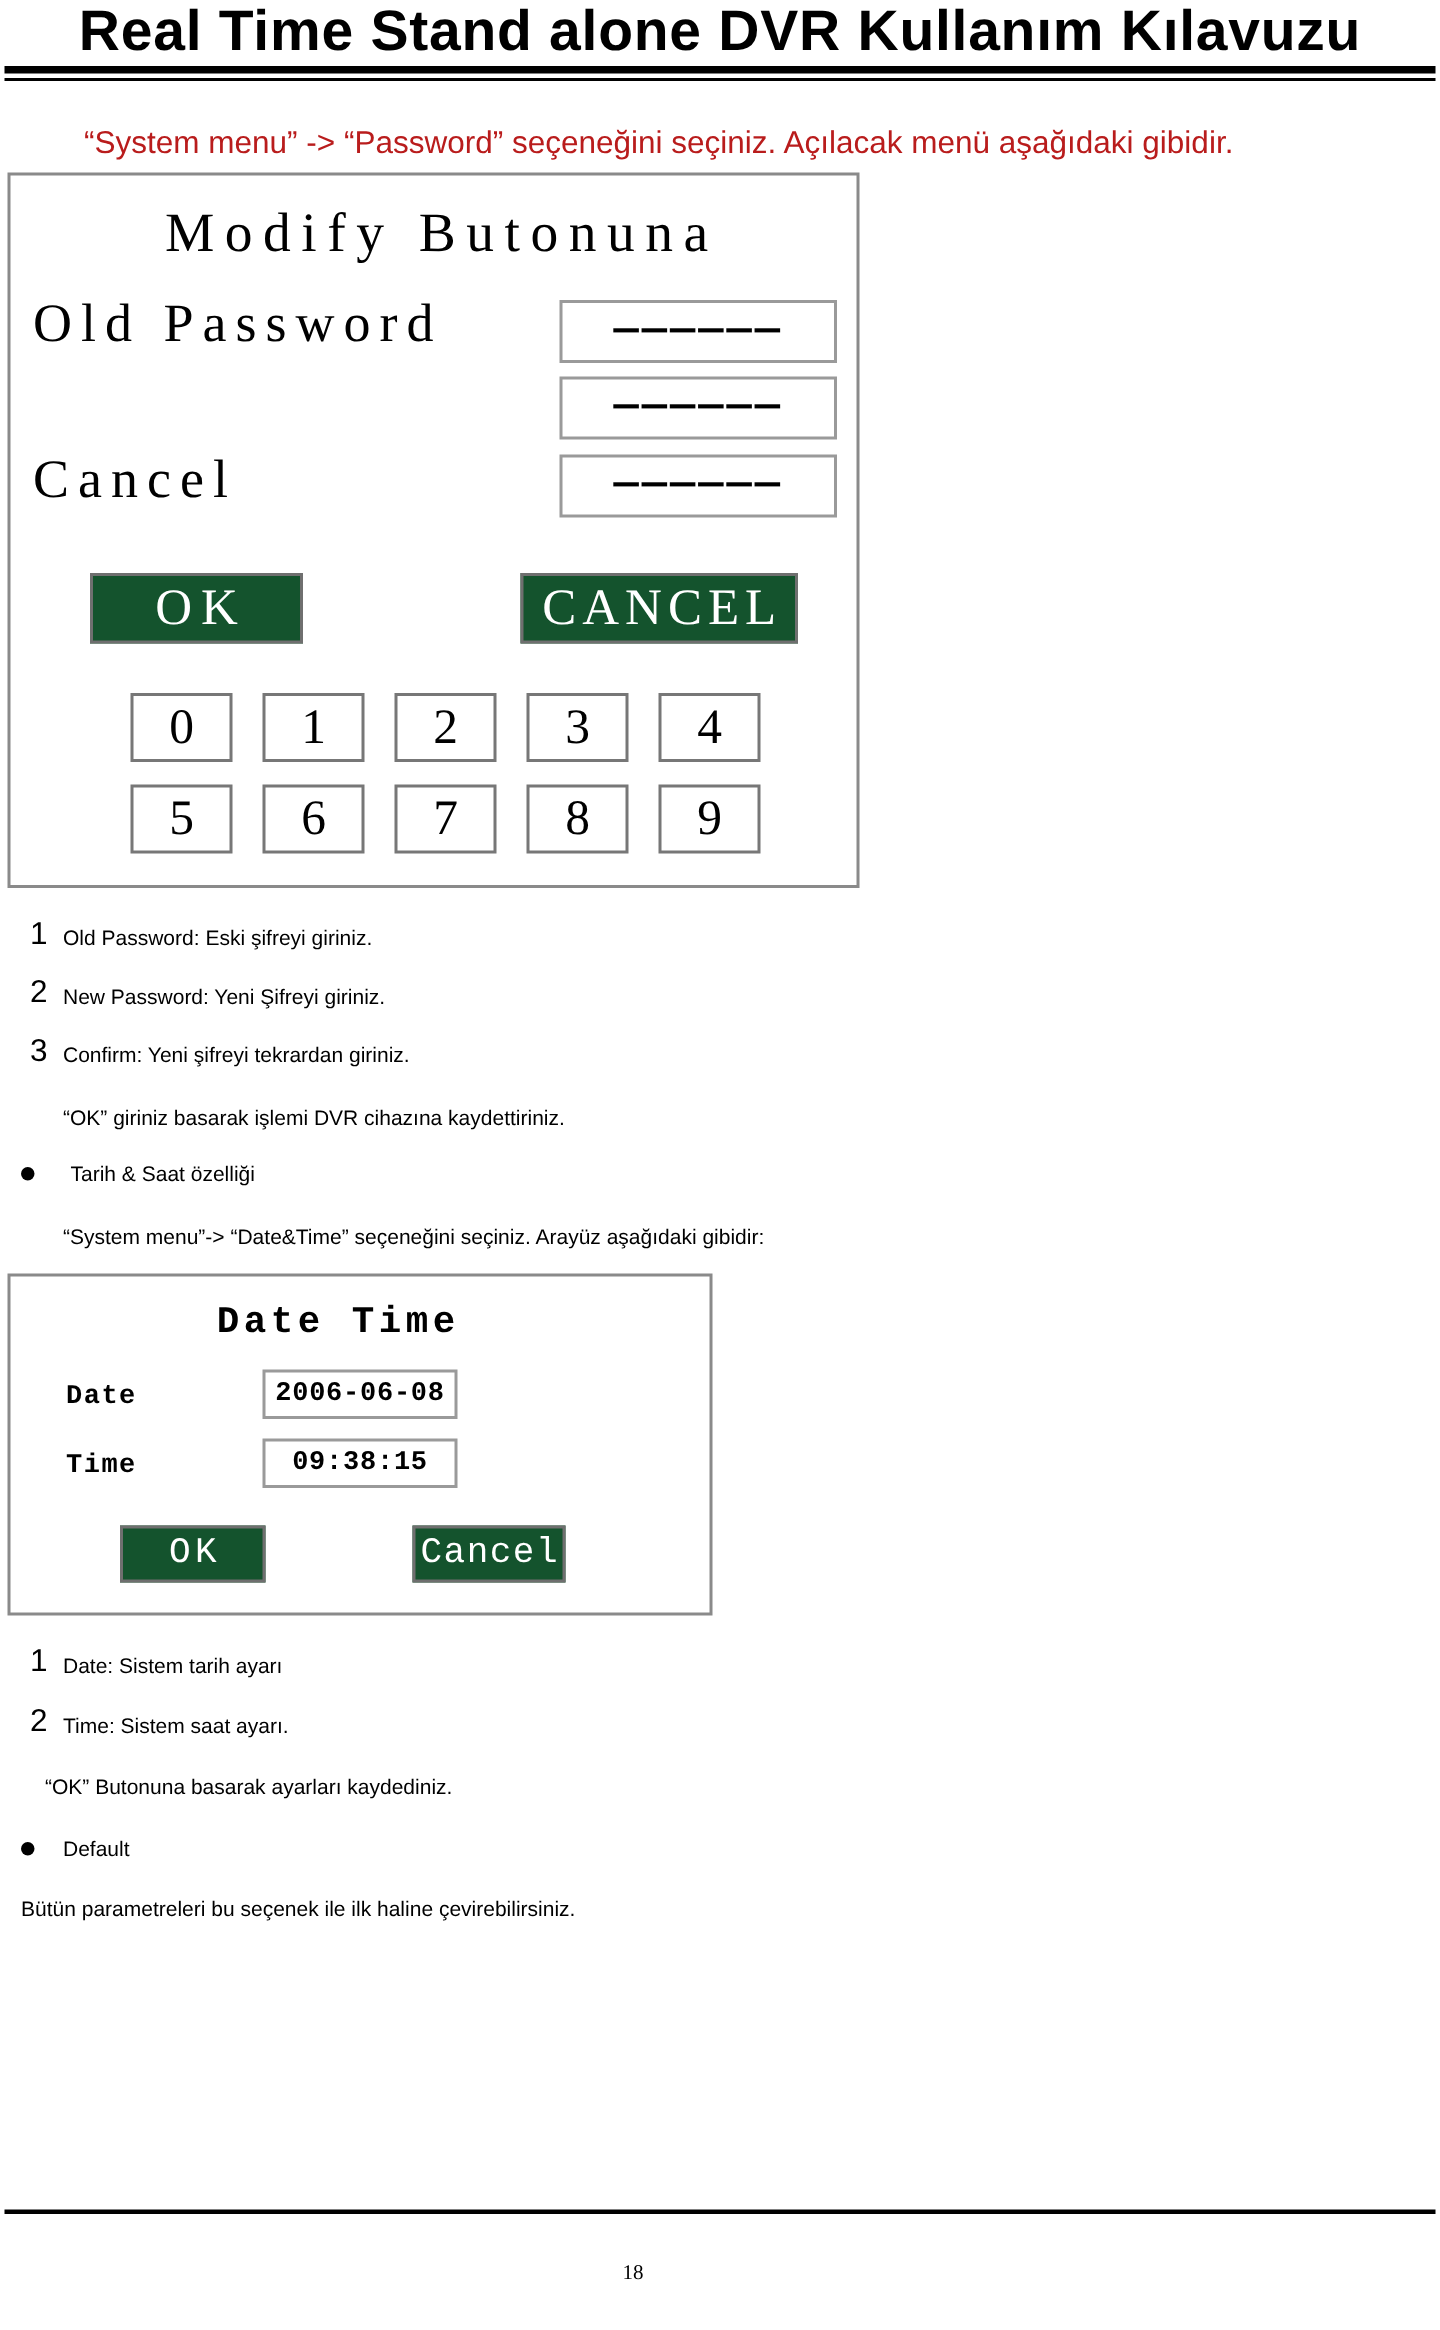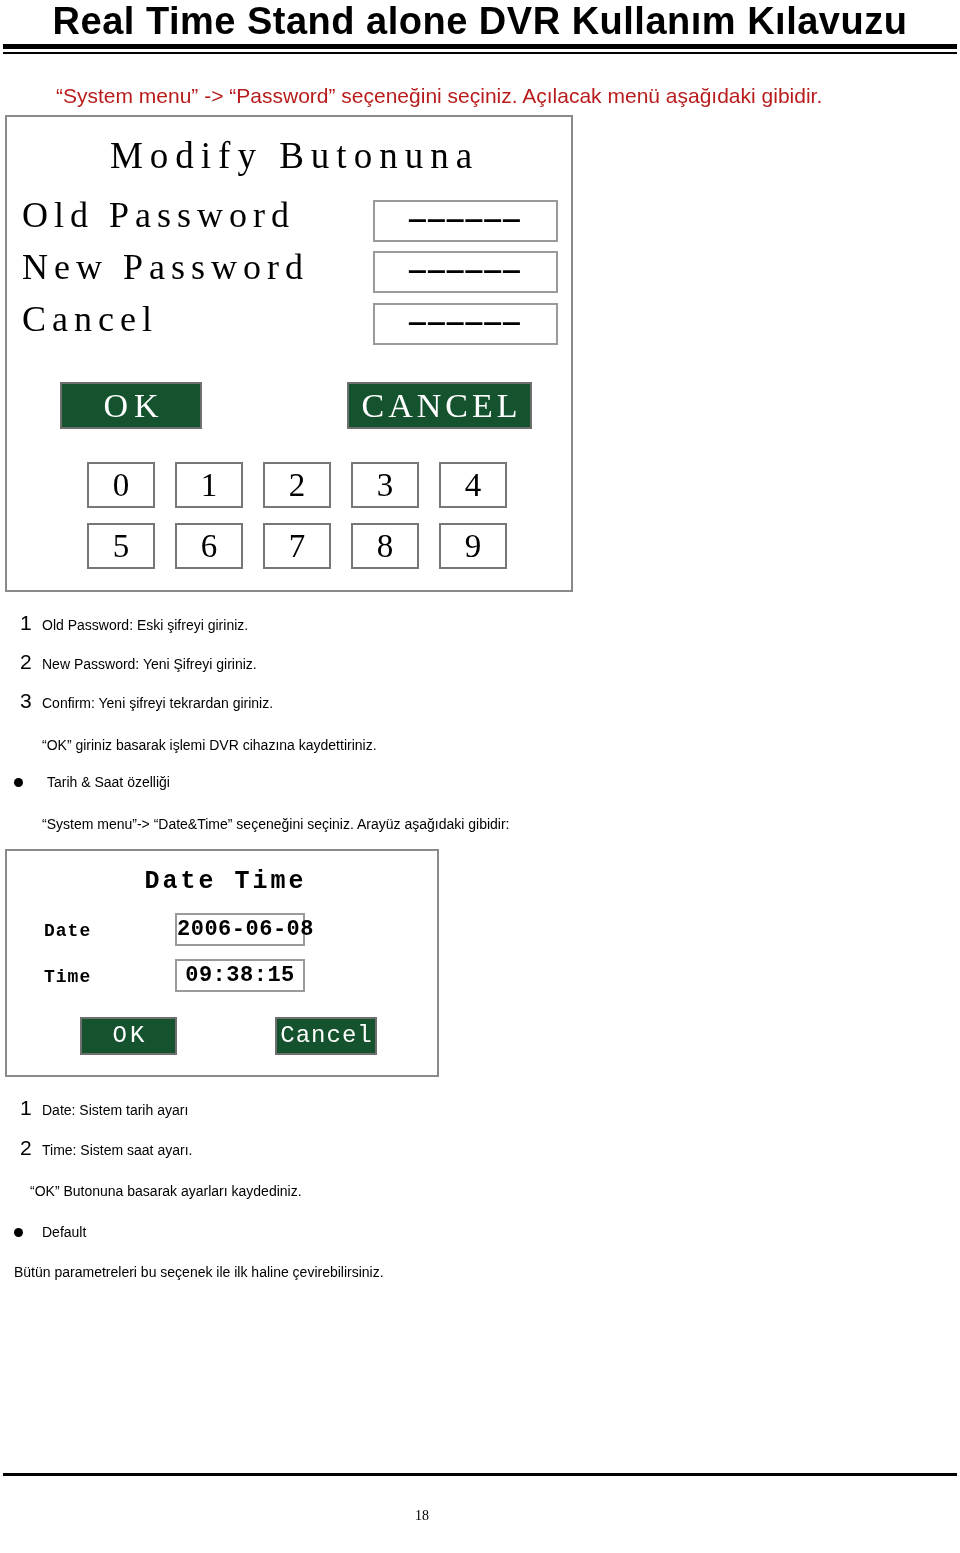--- a/index.html
+++ b/index.html
@@ -93,21 +93,21 @@
   }
   .dlg-pw {
     left: 5px;
     top: 115px;
     width: 568px;
     height: 477px;
   }
   .dlg-dt {
     left: 5px;
     top: 849px;
-    width: 434px;
+    width: 470px;
     height: 228px;
   }
 
   .dlg-title-pw {
     position: absolute;
     left: 0;
     top: 17px;
     width: 568px;
     text-align: center;
     font-family: "Liberation Serif", "DejaVu Serif", serif;
@@ -238,21 +238,21 @@
   .dt-field {
     position: absolute;
     left: 168px;
     width: 130px;
     height: 33px;
     border: 2px solid #9a9a9a;
     box-sizing: border-box;
     background: #fff;
     font-family: "Liberation Mono", "DejaVu Sans Mono", monospace;
     font-weight: bold;
-    font-size: 22px;
+    font-size: 18px;
     line-height: 29px;
     text-align: center;
     letter-spacing: 0.5px;
     white-space: nowrap;
   }
   .dt-field.f1 { top: 62px; }
   .dt-field.f2 { top: 108px; }
 
   .btn-ok-dt {
     left: 73px;
@@ -307,21 +307,20 @@
 
 <div class="para para-intro">“System menu” -&gt; “Password” seçeneğini seçiniz. Açılacak menü aşağıdaki gibidir.</div>
 
 <div class="dlg dlg-pw">
 
   <div class="dlg-title-pw">Modify Butonuna</div>
 
   <div class="pw-label row1">Old Password</div>
   <div class="pw-field f1">——————</div>
 
-  <div class="pw-label row2">New Password</div>
   <div class="pw-field f2">——————</div>
 
   <div class="pw-label row3">Cancel</div>
   <div class="pw-field f3">——————</div>
 
   <div class="btn-gray btn-ok-pw">OK</div>
   <div class="btn-gray btn-cancel-pw">CANCEL</div>
 
   <div class="keypad">
     <div class="key-row r1">

